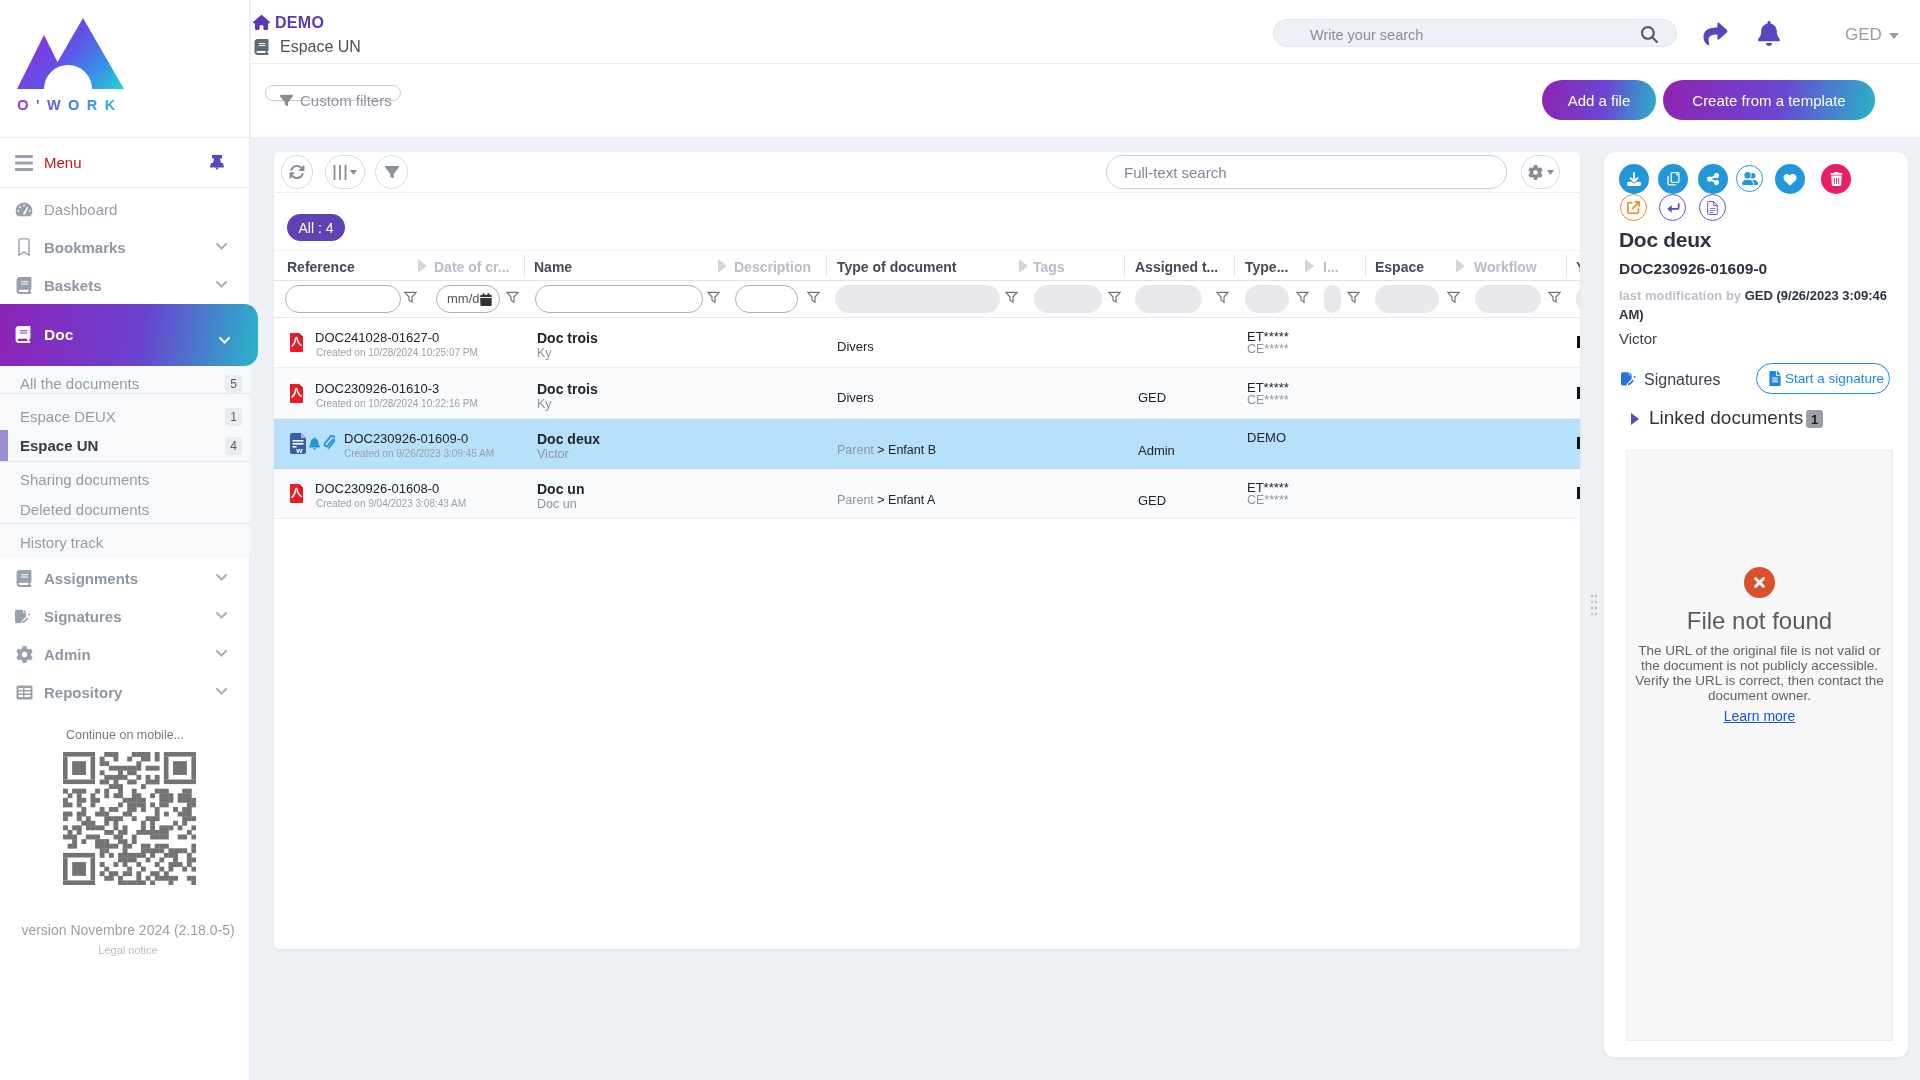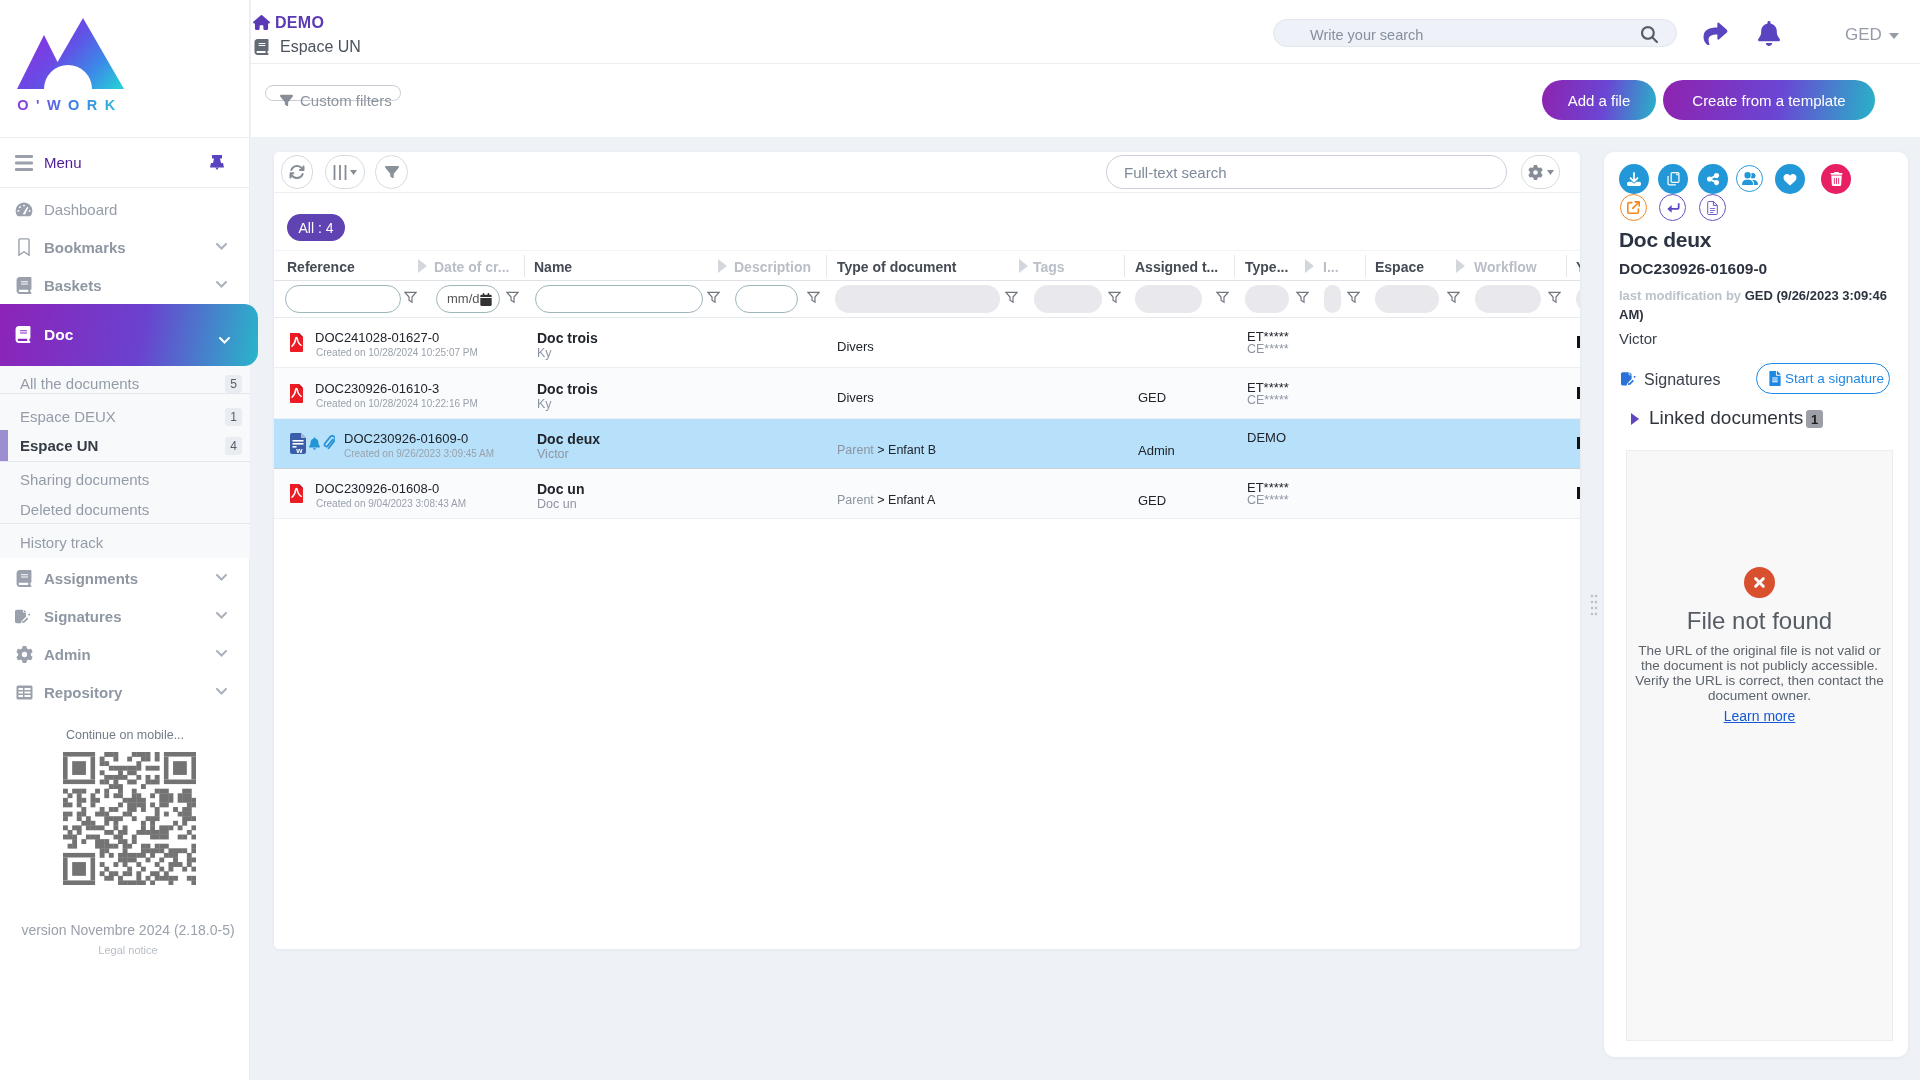--- a/index.html
+++ b/index.html
@@ -83,21 +83,21 @@
     </svg>
   </div>
   <div id="menurow">
     <svg style="position:absolute;left:15px;top:17px" width="18" height="16" viewBox="0 0 18 16">
         <g fill="#9aa1ac">
           <rect y="0" width="18" height="3" rx="1"></rect>
           <rect y="6.5" width="18" height="3" rx="1"></rect>
           <rect y="13" width="18" height="3" rx="1"></rect>
         </g>
       </svg>
-    <span style="position:absolute;left:44px;top:16px;font-size:15px;color:#4c1d95;">Menu</span>
+    <span style="position:absolute;left:44px;top:16px;font-size:15px;color:#b91c1c;">Menu</span>
     <svg style="position:absolute;left:210px;top:17px" width="14" height="15" viewBox="0 0 14 15">
         <g fill="#5b44c0">
           <path d="M2 0 H12 V3.5 H10 L11 8 H13 L14 12.5 H0 L1 8 H3 L4 3.5 H2 Z"></path>
           <path d="M5.2 12.5 H8.8 L7 15 Z"></path>
         </g>
       </svg>
   </div>
   <div class="navitem" style="top:190px;">
     <span class="nav-ico">
         <svg width="19" height="17" viewBox="0 0 19 17">

